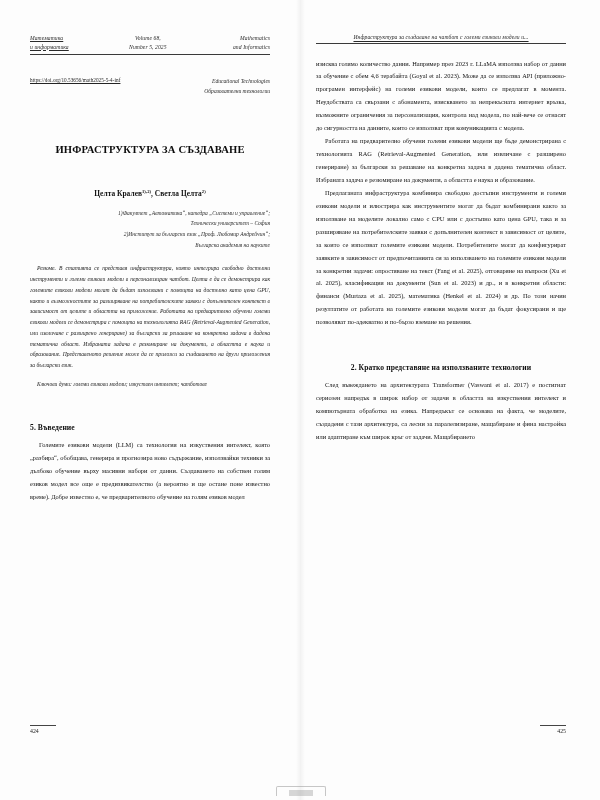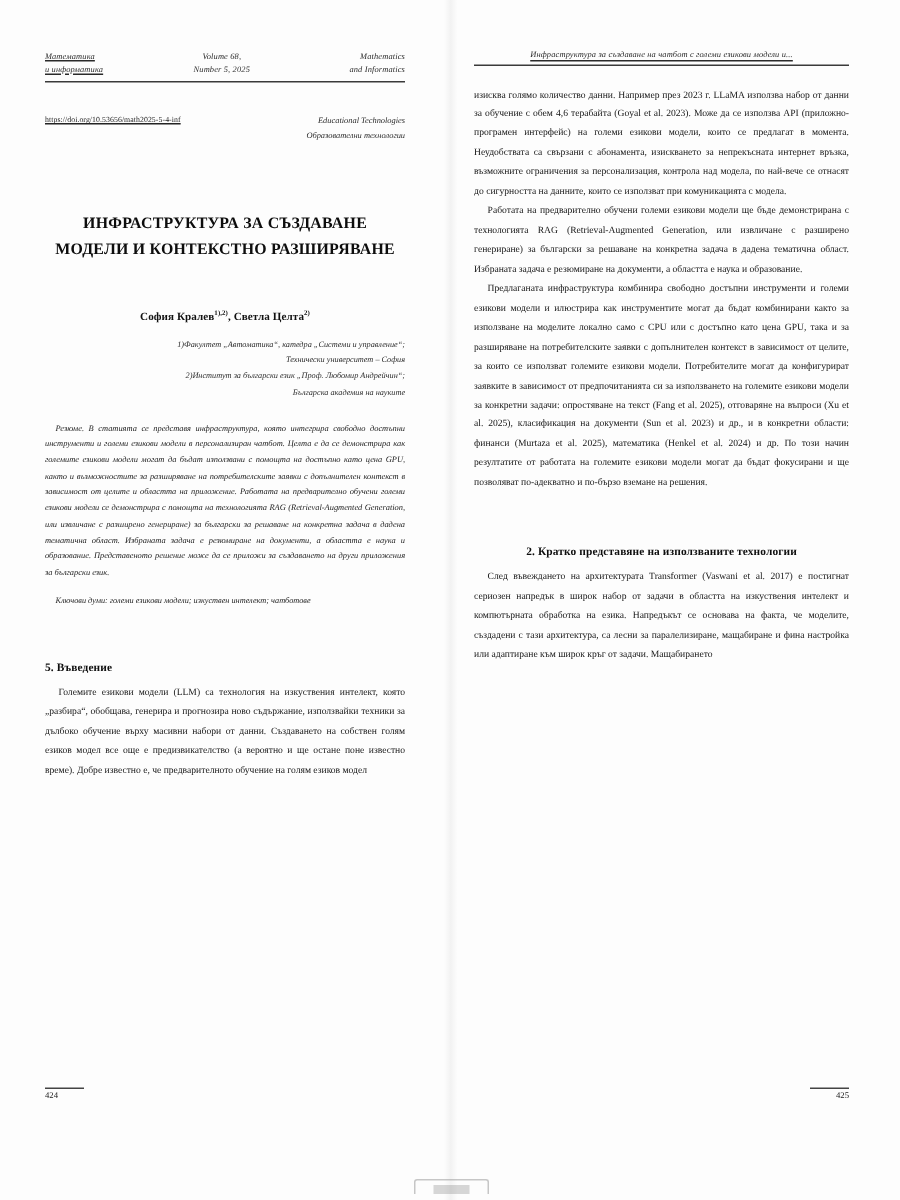--- a/index.html
+++ b/index.html
@@ -257,24 +257,23 @@
       <div class="doi-row">
         <span class="doi-link">https://doi.org/10.53656/math2025-5-4-inf</span>
         <span class="rubric">
           <span class="mh-line">Educational Technologies</span>
           <span class="mh-line">Образователни технологии</span>
         </span>
       </div>
 
       <h1 class="article-title">
         <span class="title-line">ИНФРАСТРУКТУРА ЗА СЪЗДАВАНЕ</span>
-        <span class="title-line">МОДЕЛИ И КОНТЕКСТНО РАЗШИРЯВАНЕ</span>
       </h1>
 
-      <div class="authors"><span>София Кралев</span><sup>1),2)</sup><span>, </span><span>Светла Целта</span><sup>2)</sup></div>
+      <div class="authors"><span>Целта Кралев</span><sup>1),2)</sup><span>, </span><span>Светла Целта</span><sup>2)</sup></div>
 
       <div class="affiliations">
         <span class="aff-r">1)Факултет „Автоматика“, катедра „Системи и управление“;</span>
         <span class="aff-r">Технически университет  –  София</span>
         <span class="aff-r">2)Институт за български език „Проф. Любомир Андрейчин“;</span>
         <span class="aff-r">Българска академия на науките</span>
       </div>
 
       <div class="abstract">
         <p><span class="lead">Резюме.</span>

